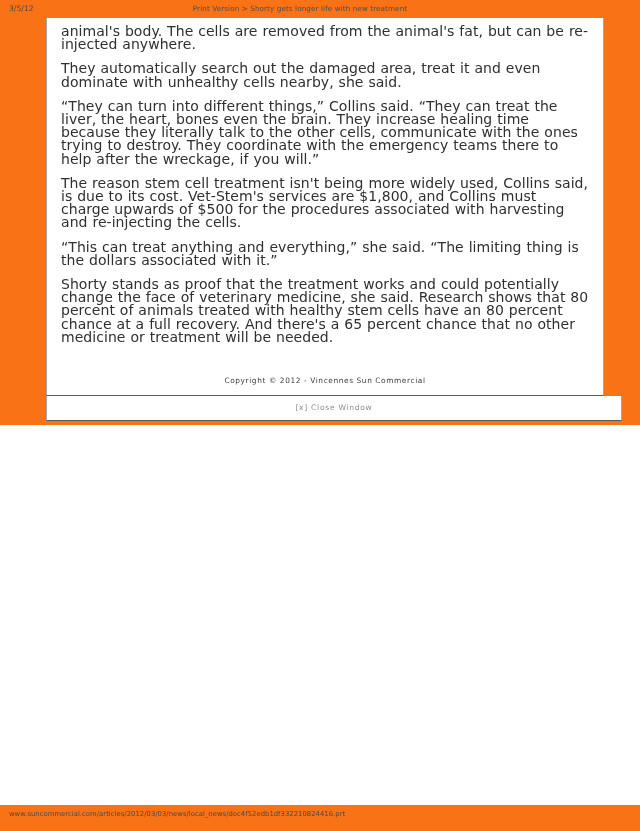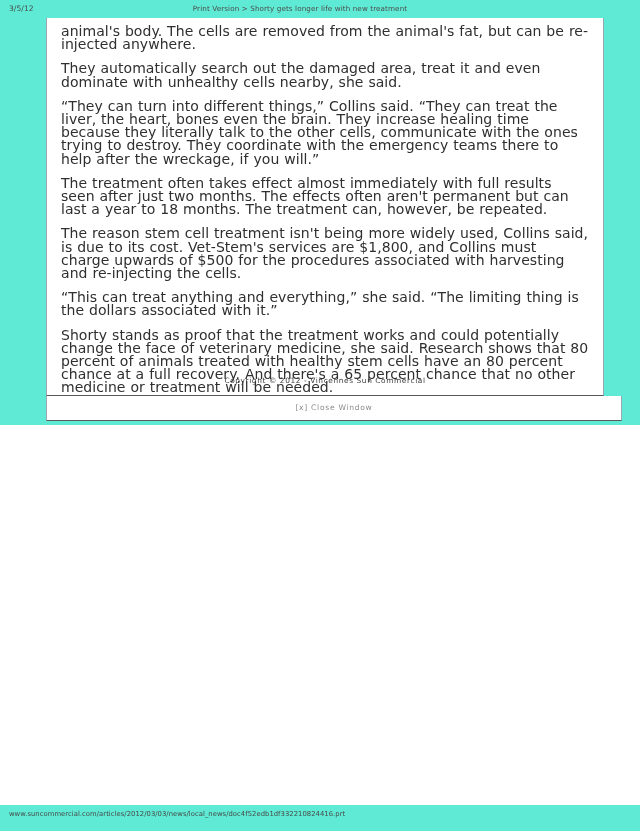--- a/index.html
+++ b/index.html
@@ -15,21 +15,21 @@
     position: relative;
     overflow: hidden;
   }
 
   
   .scan-sheet {
     position: absolute;
     left: 0; top: 0;
     width: 640px;
     height: 831px;
-    background: #5eead4;
+    background: #f97316;
   }
 
   
   .print-header {
     position: absolute;
     left: 0;
     top: 4px;
     width: 640px;
     height: 14px;
   }
@@ -164,21 +164,20 @@
   <div class="print-header">
     <span class="print-date">3/5/12</span>
     <span class="print-title">Print Version &gt; Shorty gets longer life with new treatment</span>
   </div>
 
   <div class="article-box">
     <div class="article-inner">
       <p class="para">animal's body. The cells are removed from the animal's fat, but can be re-injected anywhere.</p>
       <p class="para">They automatically search out the damaged area, treat it and even dominate with unhealthy cells nearby, she said.</p>
       <p class="para">“They can turn into different things,” Collins said. “They can treat the liver, the heart, bones even the brain. They increase healing time because they literally talk to the other cells, communicate with the ones trying to destroy. They coordinate with the emergency teams there to help after the wreckage, if you will.”</p>
-      <p class="para">The treatment often takes effect almost immediately with full results seen after just two months. The effects often aren't permanent but can last a year to 18 months. The treatment can, however, be repeated.</p>
       <p class="para">The reason stem cell treatment isn't being more widely used, Collins said, is due to its cost. Vet-Stem's services are $1,800, and Collins must charge upwards of $500 for the procedures associated with harvesting and re-injecting the cells.</p>
       <p class="para">“This can treat anything and everything,” she said. “The limiting thing is the dollars associated with it.”</p>
       <p class="para">Shorty stands as proof that the treatment works and could potentially change the face of veterinary medicine, she said. Research shows that 80 percent of animals treated with healthy stem cells have an 80 percent chance at a full recovery. And there's a 65 percent chance that no other medicine or treatment will be needed.</p>
     </div>
     <div class="copyright">Copyright © 2012 - Vincennes Sun Commercial</div>
   </div>
 
   <div class="close-bar">
     <span class="close-link">[x] Close Window</span>
   </div>

